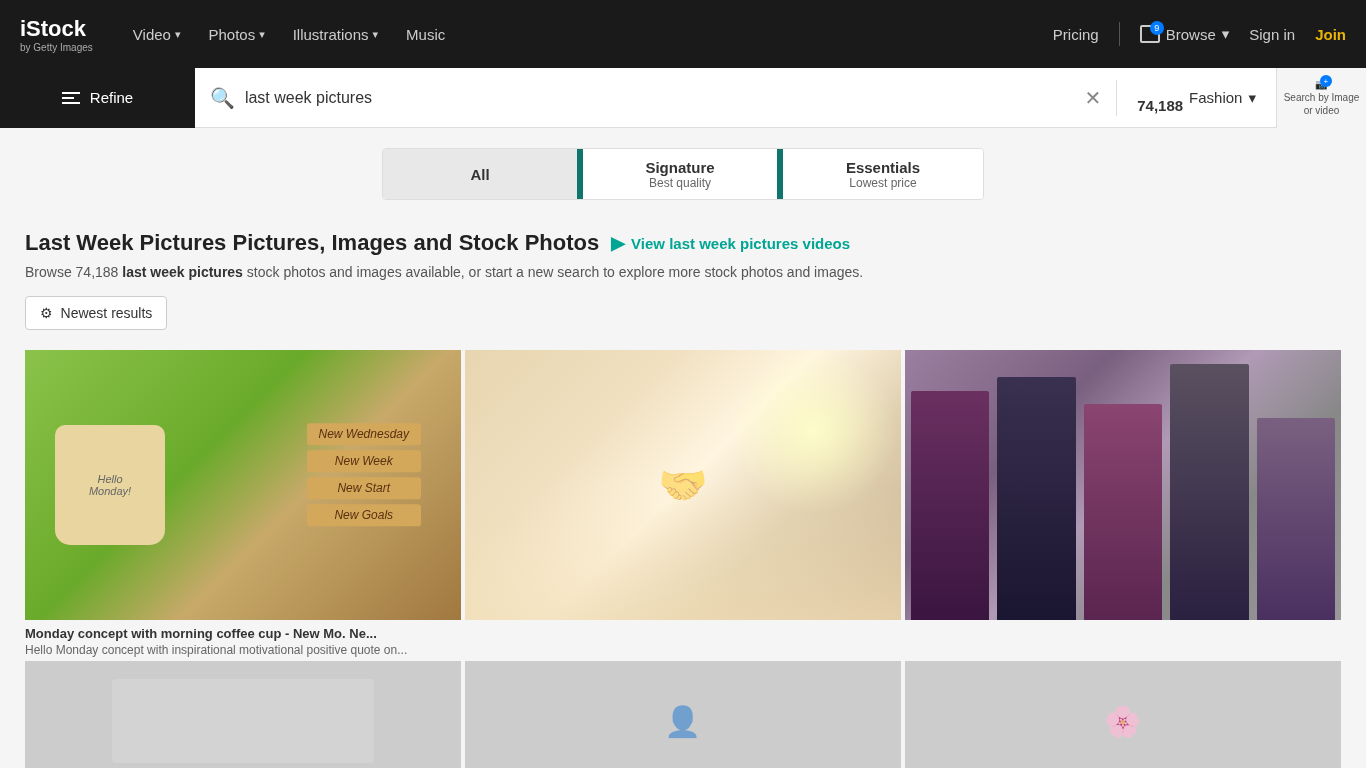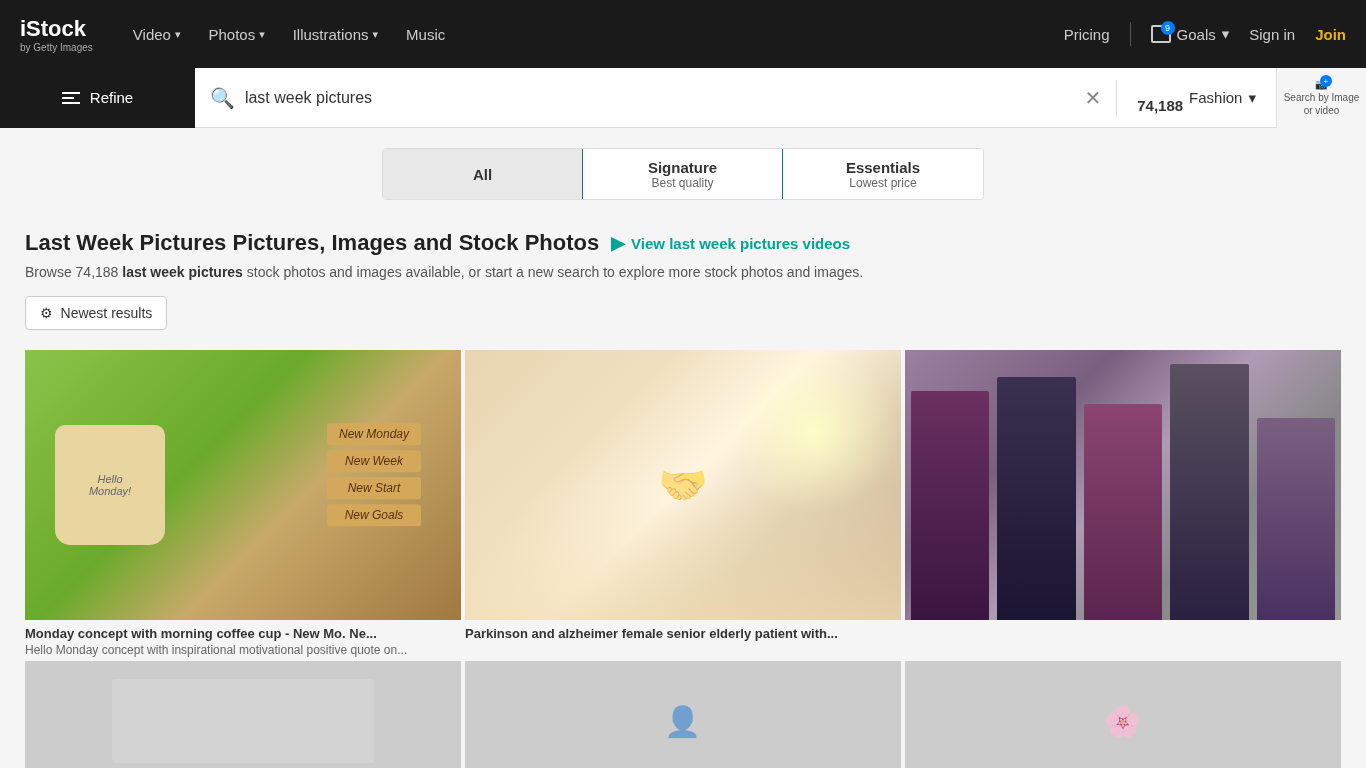--- a/index.html
+++ b/index.html
@@ -137,21 +137,21 @@
       background: white;
     }
     .tab {
       width: 200px;
       height: 50px;
       display: flex;
       flex-direction: column;
       align-items: center;
       justify-content: center;
       cursor: pointer;
-      border-right: 1px solid #0f766e;
+      border-right: 6px solid #0f766e;
       background: white;
     }
     .tab:last-child { border-right: none; }
     .tab.active { background: #e8e8e8; }
     .tab-label { font-size: 15px; font-weight: bold; color: #333; }
     .tab-sublabel { font-size: 12px; color: #666; }
 
     
     .main-content { padding: 20px 25px; }
 
@@ -296,21 +296,21 @@
       </div>
     </nav>
   </div>
   <div class="header-right">
     <span class="header-right-link">Pricing</span>
     <div class="divider-v"></div>
     <div class="boards-btn">
       <div class="boards-icon">
         <span class="boards-badge">9</span>
       </div>
-      <span>Goals</span>
+      <span>Browse</span>
       <span class="chevron">▾</span>
     </div>
     <span class="sign-in-btn">Sign in</span>
     <span class="join-btn">Join</span>
   </div>
 </header>
 
 <div class="search-bar-wrapper">
   <button class="refine-btn">
     <div class="refine-icon">
@@ -378,42 +378,41 @@
   
   <div class="image-grid">
 
     <div class="image-card">
       <div class="image-placeholder img1">
         <div class="img1-content">
           <div class="coffee-mug">
             <em>Hello<br>Monday!</em>
           </div>
           <div class="blocks-container">
-            <div class="block">New Monday</div>
+            <div class="block">New Wednesday</div>
             <div class="block">New Week</div>
             <div class="block">New Start</div>
             <div class="block">New Goals</div>
           </div>
         </div>
       </div>
       <div class="image-caption">Monday concept with morning coffee cup - New Mo. Ne...</div>
       <div class="image-subcaption">Hello Monday concept with inspirational motivational positive quote on...</div>
     </div>
 
     <div class="image-card">
       <div class="image-placeholder img2">
         <div style="width:100%; height:100%; display:flex; align-items:center; justify-content:center; position:relative;">
 
           <div style="position:absolute; bottom:0; left:0; right:0; height:50%; background: linear-gradient(180deg, transparent, rgba(240,220,180,0.7));"></div>
           <div style="font-size:40px; color: rgba(180,140,80,0.5);">🤝</div>
 
           <div style="position:absolute; top:0; right:0; width:40%; height:60%; background: radial-gradient(circle, rgba(255,255,200,0.9) 0%, transparent 70%);"></div>
         </div>
       </div>
-      <div class="image-caption">Parkinson and alzheimer female senior elderly patient with...</div>
       <div class="image-subcaption"></div>
     </div>
 
     <div class="image-card">
       <div class="image-placeholder img3">
         <div style="width:100%; height:100%; display:flex; align-items:flex-end; justify-content:center;">
 
           <div style="display:flex; gap:8px; padding-bottom:0; width:100%; justify-content:center; align-items:flex-end; height:100%;">
             <div style="width:18%; height:85%; background: linear-gradient(180deg, #6a3060 0%, #3a1540 100%); border-radius:2px 2px 0 0;"></div>
             <div style="width:18%; height:90%; background: linear-gradient(180deg, #3a3050 0%, #1a1530 100%); border-radius:2px 2px 0 0;"></div>

